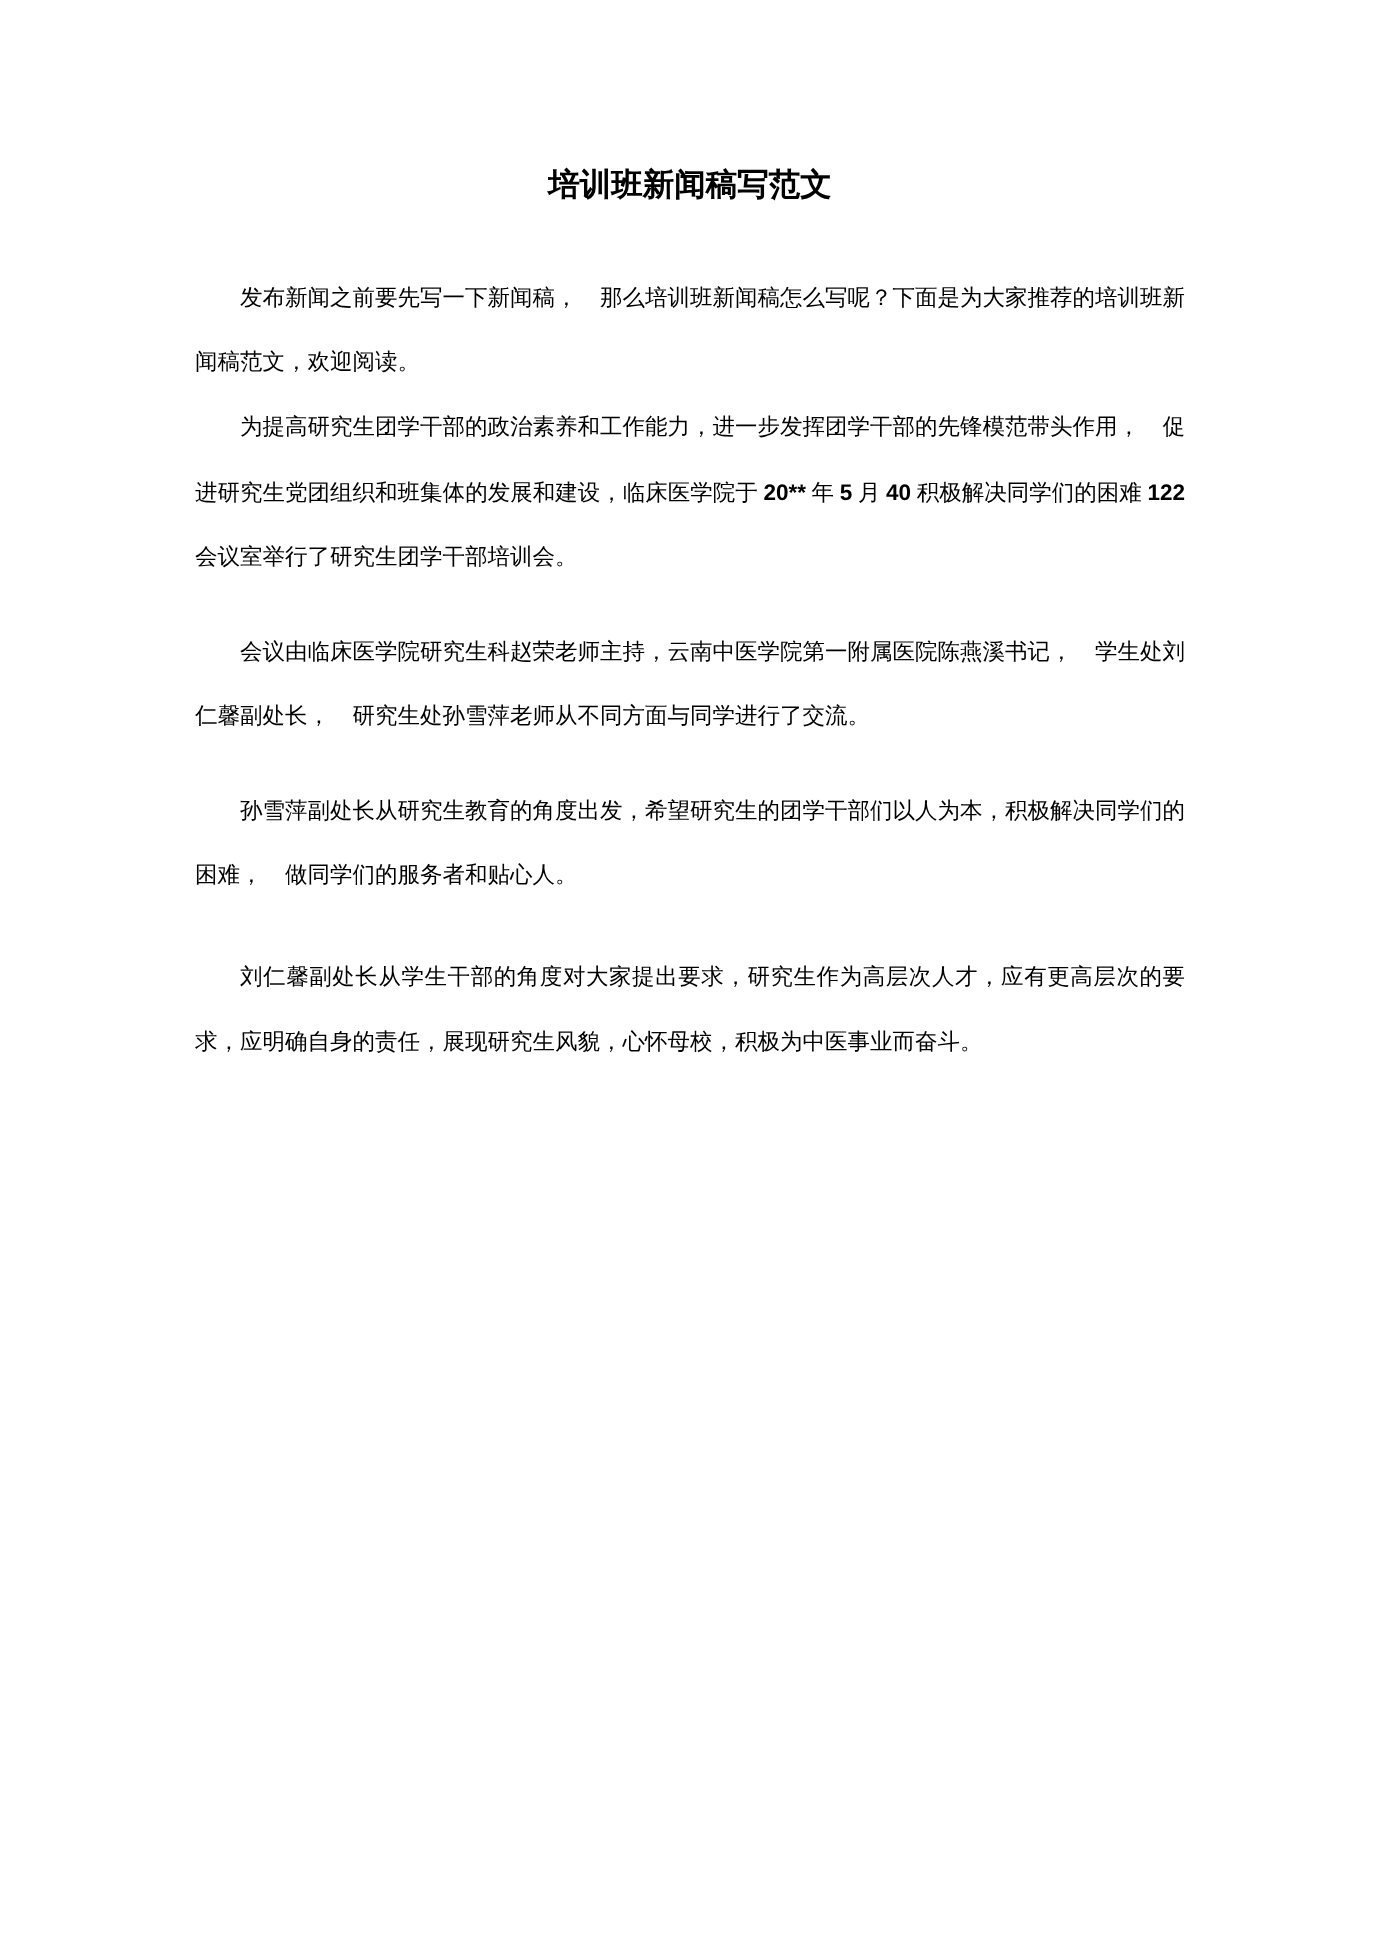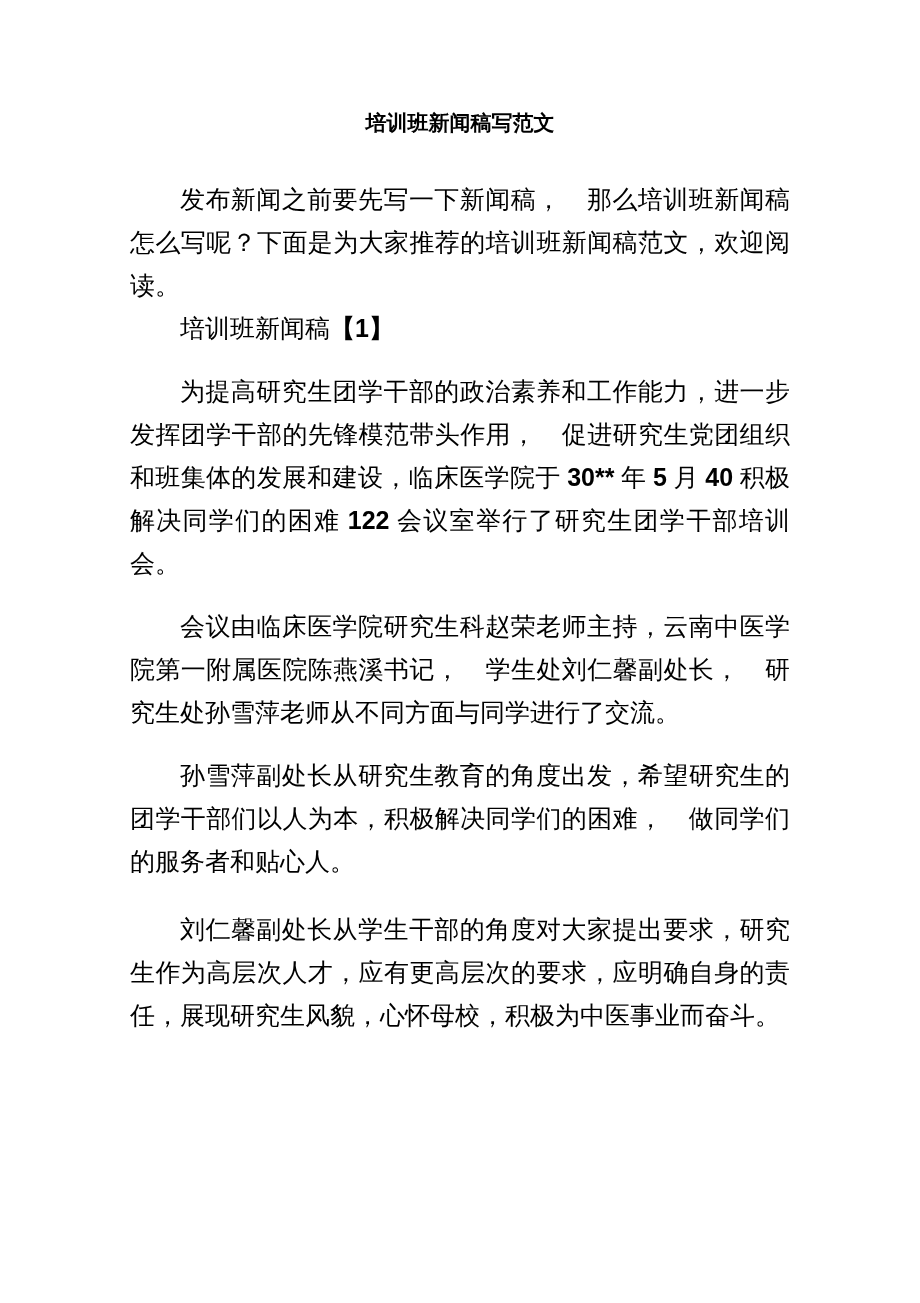--- a/index.html
+++ b/index.html
@@ -20,21 +20,21 @@
     padding: 108px 130px 0 130px;
   }
   .doc-title {
     font-size: 21px;
     font-weight: bold;
     text-align: center;
     line-height: 30px;
     margin: 0 0 40px 0;
   }
   .para {
-    font-size: 25px;
+    font-size: 15px;
     line-height: 43px;
     text-indent: 2em;
     text-align: justify;
     margin: 0 0 20px 0;
   }
   .para.tight {
     margin-bottom: 0;
   }
   .para.small-gap {
     margin-bottom: 5px;
@@ -52,23 +52,22 @@
 </style>
 </head>
 <body>
 
 <div class="page">
 
   <h1 class="doc-title">培训班新闻稿写范文</h1>
 
   <p class="para tight">发布新闻之前要先写一下新闻稿，　那么培训班新闻稿怎么写呢？下面是为大家推荐的培训班新闻稿范文，欢迎阅读。</p>
 
-  <p class="para"><span>培训班新闻稿</span><span class="b">【</span><span class="num">1</span><span class="b">】</span></p>
 
-  <p class="para"><span>为提高研究生团学干部的政治素养和工作能力，进一步发挥团学干部的先锋模范带头作用，　促进研究生党团组织和班集体的发展和建设，临床医学院于 </span><span class="num">30**</span><span> 年 </span><span class="num">5</span><span> 月 </span><span class="num">40</span><span> 积极解决同学们的困难 </span><span class="num">122</span><span> 会议室举行了研究生团学干部培训会。</span></p>
+  <p class="para"><span>为提高研究生团学干部的政治素养和工作能力，进一步发挥团学干部的先锋模范带头作用，　促进研究生党团组织和班集体的发展和建设，临床医学院于 </span><span class="num">20**</span><span> 年 </span><span class="num">5</span><span> 月 </span><span class="num">40</span><span> 积极解决同学们的困难 </span><span class="num">122</span><span> 会议室举行了研究生团学干部培训会。</span></p>
 
   <p class="para">会议由临床医学院研究生科赵荣老师主持，云南中医学院第一附属医院陈燕溪书记，　学生处刘仁馨副处长，　研究生处孙雪萍老师从不同方面与同学进行了交流。</p>
 
   <p class="para big-gap">孙雪萍副处长从研究生教育的角度出发，希望研究生的团学干部们以人为本，积极解决同学们的困难，　做同学们的服务者和贴心人。</p>
 
   <p class="para small-gap">刘仁馨副处长从学生干部的角度对大家提出要求，研究生作为高层次人才，应有更高层次的要求，应明确自身的责任，展现研究生风貌，心怀母校，积极为中医事业而奋斗。</p>
 
 
 
 </div>

